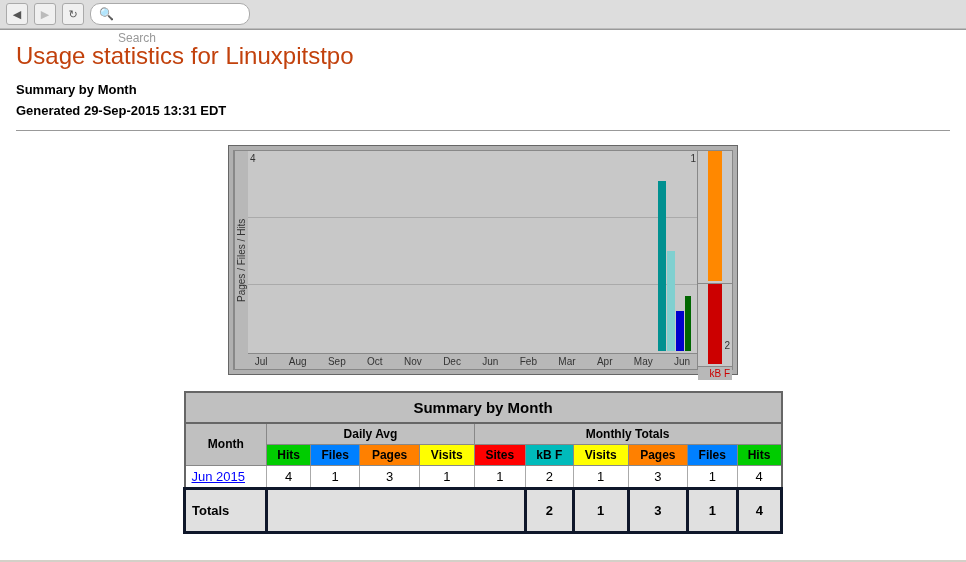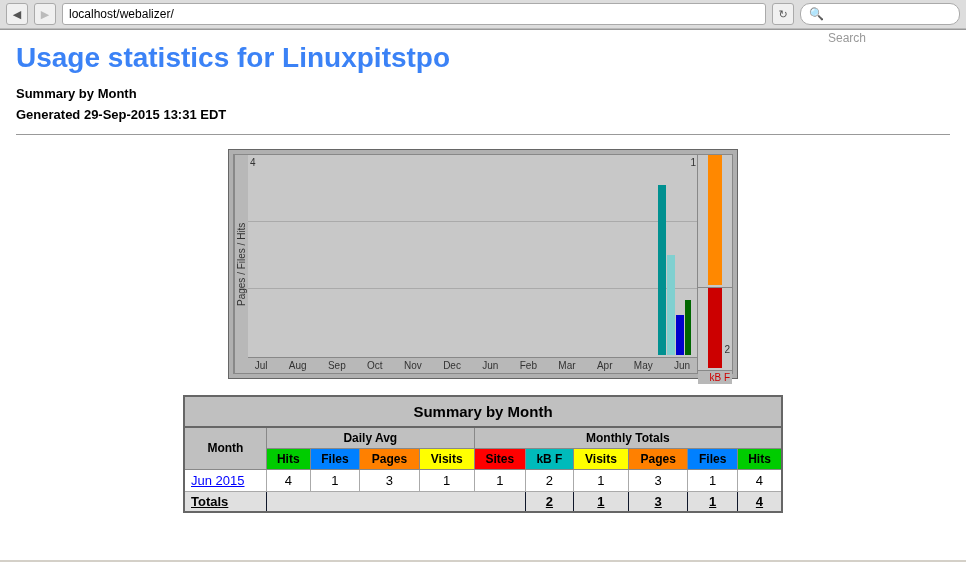--- a/index.html
+++ b/index.html
@@ -49,23 +49,23 @@
     }
 
     
     .page-content {
       background: white;
       padding: 12px 16px;
       min-height: 530px;
     }
 
     .page-title {
-      font-size: 28px;
-      font-weight: bold;
-      color: #3b82f6;
+      font-size: 24px;
+      font-weight: normal;
+      color: #c2410c;
       margin-bottom: 10px;
     }
 
     .summary-line {
       font-weight: bold;
       font-size: 13px;
       line-height: 1.6;
     }
 
     hr.divider {
@@ -241,46 +241,42 @@
       padding: 3px 6px;
       background: white;
     }
 
     .data-row td:first-child {
       text-align: left;
     }
 
     .totals-row td {
       text-align: center;
-      border: 1px solid #0f172a;
-      padding: 2px 6px;
+      border: 3px solid #0f172a;
+      padding: 13px 6px;
       background: #e0e0e0;
       font-weight: bold;
-      text-decoration: underline;
     }
 
     .totals-row td:first-child {
       text-align: left;
     }
 
     .month-link { color: blue; text-decoration: underline; }
 
     .visits-text { color: #cc8800; }
     .sites-text { color: #008800; }
   </style>
 </head>
 <body>
 
 <div class="browser-chrome">
   <div class="browser-toolbar">
     <div class="nav-btn">◀</div>
     <div class="nav-btn" style="color:#bbb;">▶</div>
-    <div class="address-bar">
-      <span>localhost/webalizer/</span>
-    </div>
     <div class="nav-btn">↻</div>
     <div class="search-box">
       <span style="margin-right:4px;">🔍</span>
       <span style="color:#999;margin-top:48px;">Search</span>
     </div>
   </div>
 </div>
 
 <div class="page-content">
   <div class="page-title">Usage statistics for Linuxpitstpo</div>

